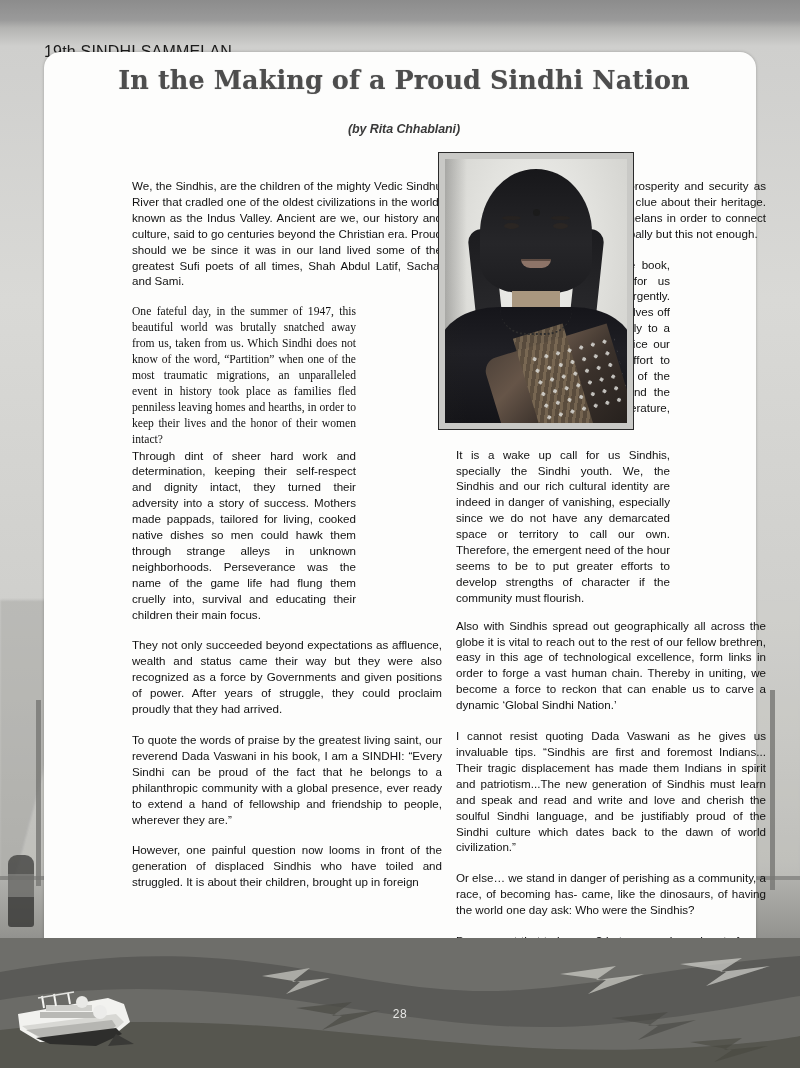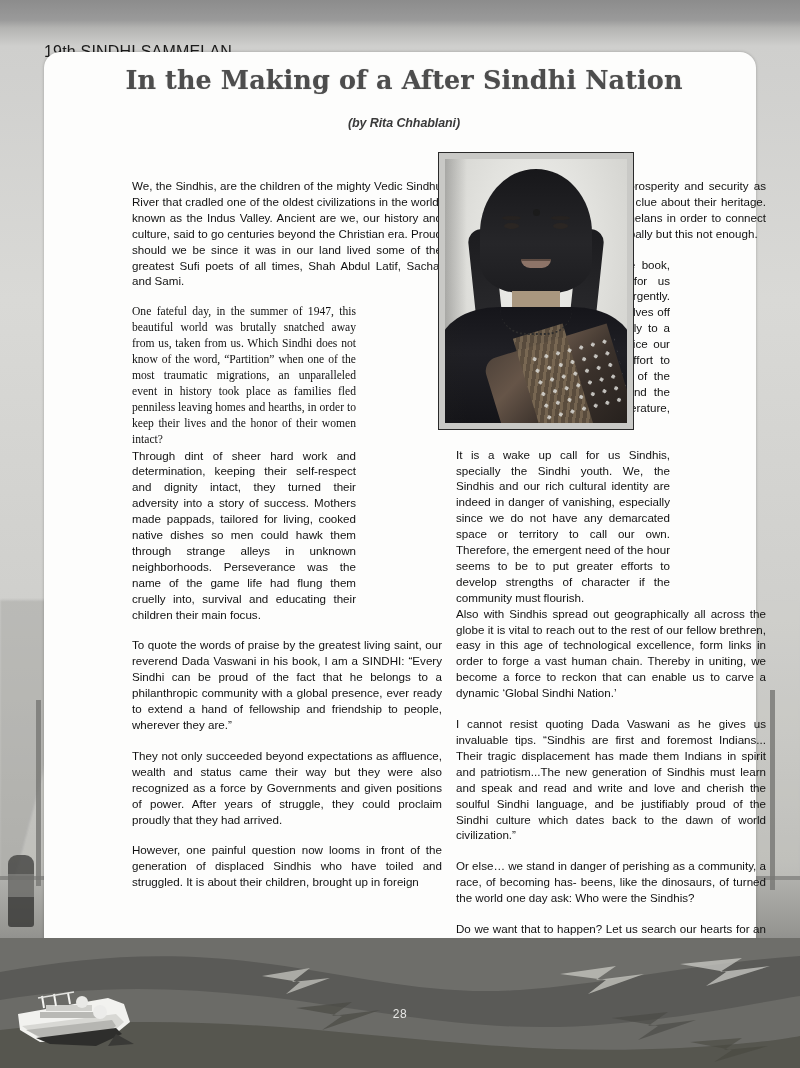--- a/index.html
+++ b/index.html
@@ -134,21 +134,21 @@
     margin: 0;
     line-height: 1.1;
     text-shadow: 0 0 1px rgba(90,90,90,.4);
   }
   .article-byline {
     text-align: center;
     font-size: 12.5px;
     font-weight: bold;
     font-style: italic;
     color: #3a3a3a;
-    margin-top: 22px;
+    margin-top: 28px;
     letter-spacing: -.1px;
   }
 
   
   .columns {
     position: absolute;
     left: 88px; top: 126px;
     width: 634px;
   }
   .col {
@@ -319,21 +319,21 @@
   <div class="bg-rail"></div>
   <div class="bg-pole" style="left:36px; top:700px; height:186px;"></div>
   <div class="bg-pole" style="left:770px; top:690px; height:200px;"></div>
   <div class="bg-person"></div>
 
   <div class="running-head">19th SINDHI SAMMELAN</div>
 
   <div class="panel">
 
     <div class="panel-inner">
-      <h1 class="article-title">In the Making of a After Sindhi Nation</h1>
+      <h1 class="article-title">In the Making of a Proud Sindhi Nation</h1>
       <div class="article-byline">(by Rita Chhablani)</div>
     </div>
 
     <div class="portrait">
       <div class="pad">
         <div class="p-bg"></div>
         <div class="p-hair-l"></div>
         <div class="p-hair-r"></div>
         <div class="p-ear-l"></div>
         <div class="p-ear-r"></div>
@@ -354,32 +354,32 @@
         <div class="p-shadow-strip"></div>
       </div>
     </div>
 
     <div class="columns">
 
       <div class="col col-left">
         <p>We, the Sindhis, are the children of the mighty Vedic Sindhu River that cradled one of the oldest civilizations in the world, known as the Indus Valley. Ancient are we, our history and culture, said to go centuries beyond the Christian era. Proud should we be since it was in our land lived some of the greatest Sufi poets of all times, Shah Abdul Latif, Sachal and Sami.</p>
         <p class="wrap-left tight">One fateful day, in the summer of 1947, this beautiful world was brutally snatched away from us, taken from us. Which Sindhi does not know of the word, “Partition” when one of the most traumatic migrations, an unparalleled event in history took place as families fled penniless leaving homes and hearths, in order to keep their lives and the honor of their women intact?</p>
         <p style="width:224px;">Through dint of sheer hard work and determination, keeping their self-respect and dignity intact, they turned their adversity into a story of success. Mothers made pappads, tailored for living, cooked native dishes so men could hawk them through strange alleys in unknown neighborhoods. Perseverance was the name of the game life had flung them cruelly into, survival and educating their children their main focus.</p>
+        <p>They not only succeeded beyond expectations as affluence, wealth and status came their way but they were also recognized as a force by Governments and given positions of power.  After years of struggle, they could proclaim proudly that they had arrived.</p>
         <p>To quote the words of praise by the greatest living saint, our reverend Dada Vaswani in his book, I am a SINDHI: “Every Sindhi can be proud of the fact that he belongs to a philanthropic community with a global presence, ever ready to extend a hand of fellowship and friendship to people, wherever they are.”</p>
-        <p>They not only succeeded beyond expectations as affluence, wealth and status came their way but they were also recognized as a force by Governments and given positions of power.  After years of struggle, they could proclaim proudly that they had arrived.</p>
         <p>However, one painful question now looms in front of the generation of displaced Sindhis who have toiled and struggled.  It is about their children, brought up in foreign</p>
       </div>
 
       <div class="col col-right">
         <p>cultures, who know only luxury, prosperity and security as their birthright and have very little clue about their heritage. Yes, they do attend annual Sammelans in order to connect with the rest of the community globally but this not enough.</p>
         <p class="wrap-right">Our precious Dada, in the same book, releases a set of questions for us Sindhis, ones we must address urgently. “Are we in danger of cutting ourselves off from our roots and belonging only to a diaspora? Are we going to sacrifice our unique cultural identity in our effort to remain cosmopolitan? And what of the sweet, lyrical Sindhi language and the invaluable heritage of Sindhi literature, culture and folk traditions?”</p>
         <p class="wrap-right" style="margin-bottom:0;">It is a wake up call for us Sindhis, specially the Sindhi youth. We, the Sindhis and our rich cultural identity are indeed in danger of vanishing, especially since we do not have any demarcated space or territory to call our own.  Therefore, the emergent need of the hour seems to be to put greater efforts to develop strengths of character if the community must flourish.</p>
-        <p style="margin-top:0;">Also with Sindhis spread out geographically all across the globe it is vital to reach out to the rest of our fellow brethren, easy in this age of technological excellence, form links in order to forge a vast human chain. Thereby in uniting, we become a force to reckon that can enable us to carve a dynamic ‘Global Sindhi Nation.’</p>
+        <p style="margin-top:12px;">Also with Sindhis spread out geographically all across the globe it is vital to reach out to the rest of our fellow brethren, easy in this age of technological excellence, form links in order to forge a vast human chain. Thereby in uniting, we become a force to reckon that can enable us to carve a dynamic ‘Global Sindhi Nation.’</p>
         <p>I cannot resist quoting Dada Vaswani as he gives us invaluable tips. “Sindhis are first and foremost Indians... Their tragic displacement has made them Indians in spirit and patriotism...The new generation of Sindhis must learn and speak and read and write and love and cherish the soulful Sindhi language, and be justifiably proud of the Sindhi culture which dates back to the dawn of world civilization.”</p>
-        <p>Or else… we stand in danger of perishing as a community, a race, of becoming has- beens, like the dinosaurs, of turned the world one day ask: Who were the Sindhis?</p>
+        <p>Or else… we stand in danger of perishing as a community, a race, of becoming has- came, like the dinosaurs, of having the world one day ask: Who were the Sindhis?</p>
         <p>Do we want that to happen? Let us search our hearts for an honest answer.</p>
       </div>
 
     </div>
   </div>
 
   <div class="footer-wave">
     <svg width="800" height="130" viewBox="0 0 800 130" xmlns="http://www.w3.org/2000/svg">
       <rect x="0" y="0" width="800" height="130" fill="#6e6e6a"></rect>
       <path d="M0,34 C90,18 170,12 270,26 C360,38 430,58 520,52 C610,46 690,26 800,18 L800,130 L0,130 Z" fill="#5a5a57"></path>

